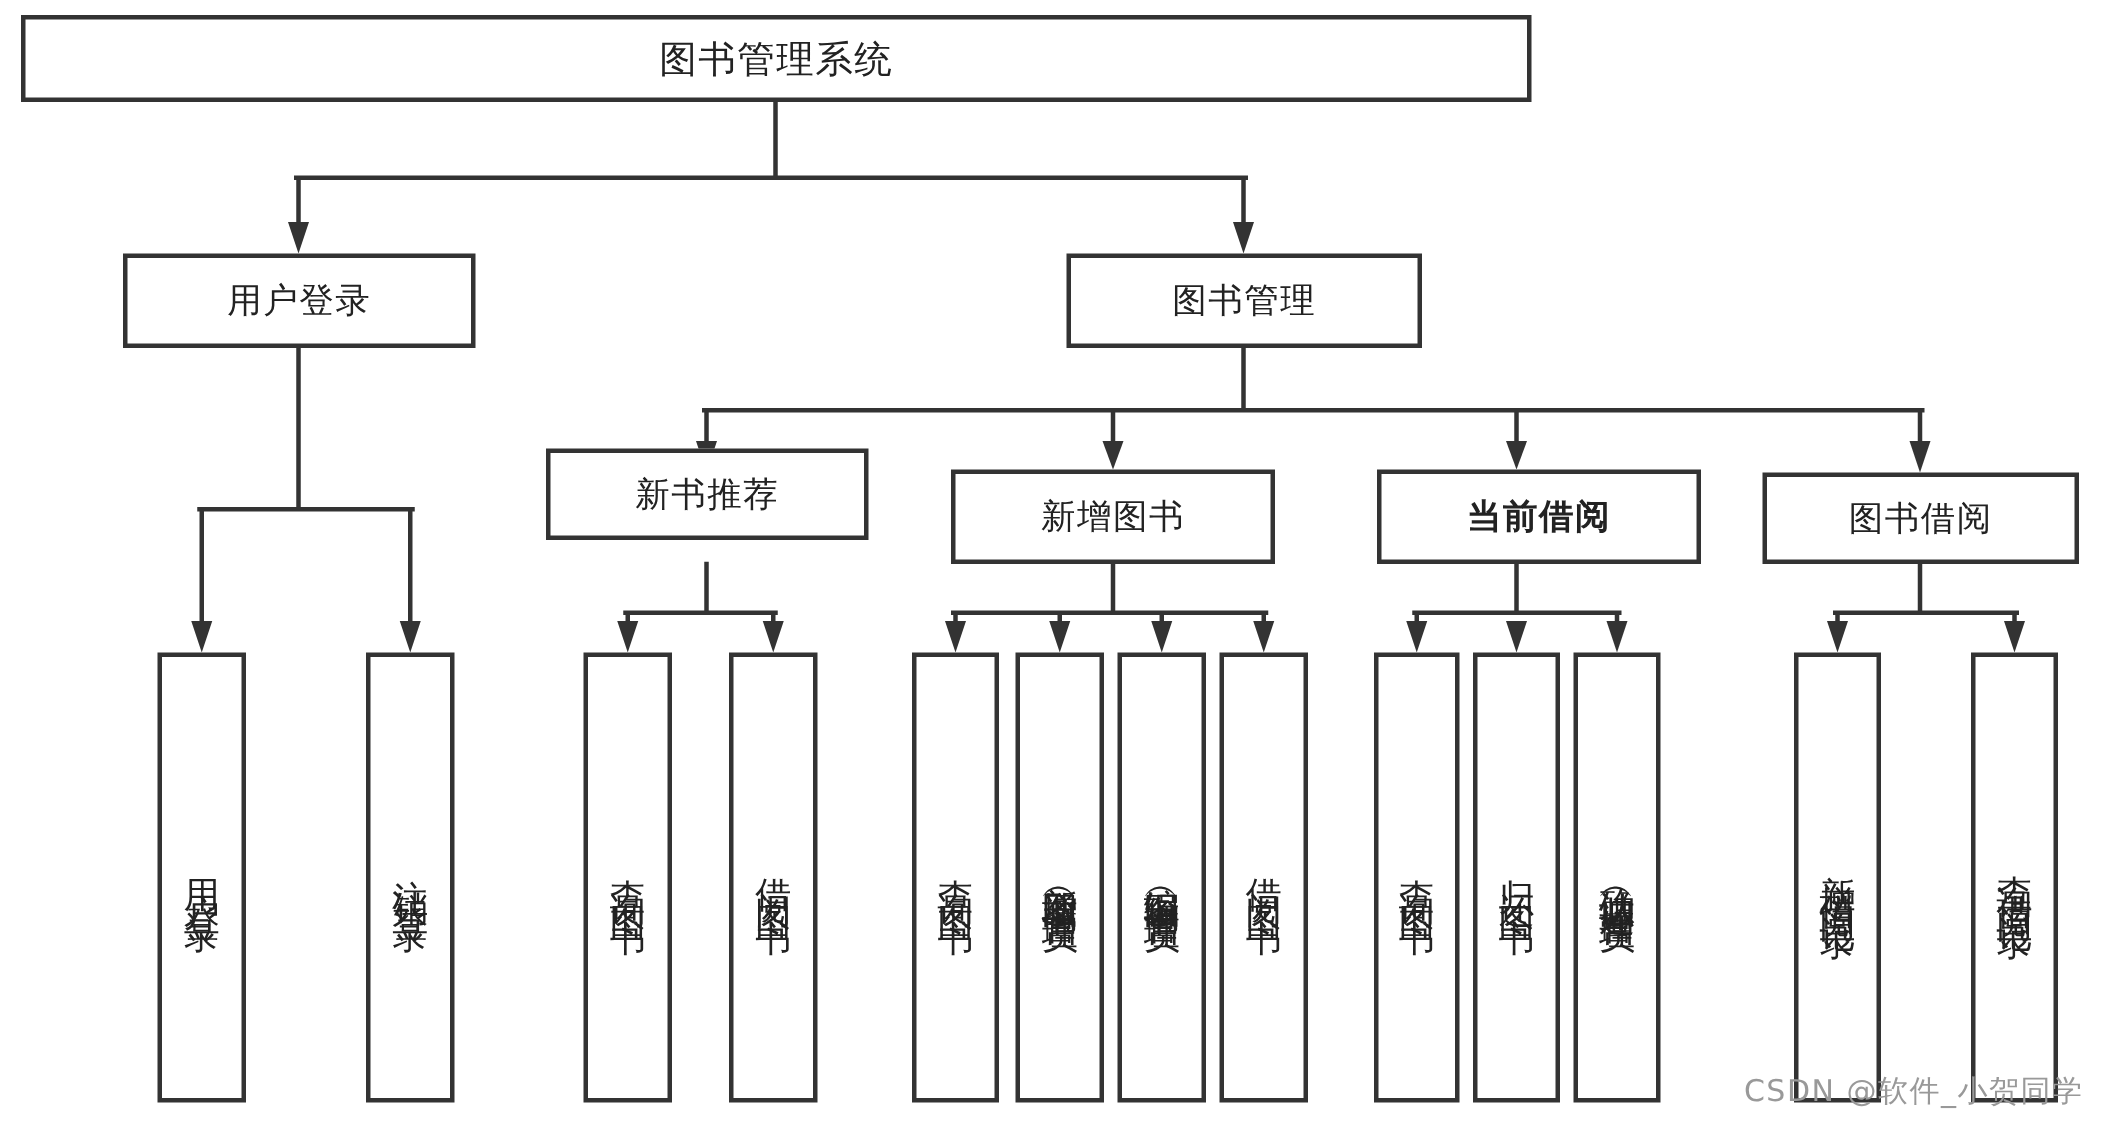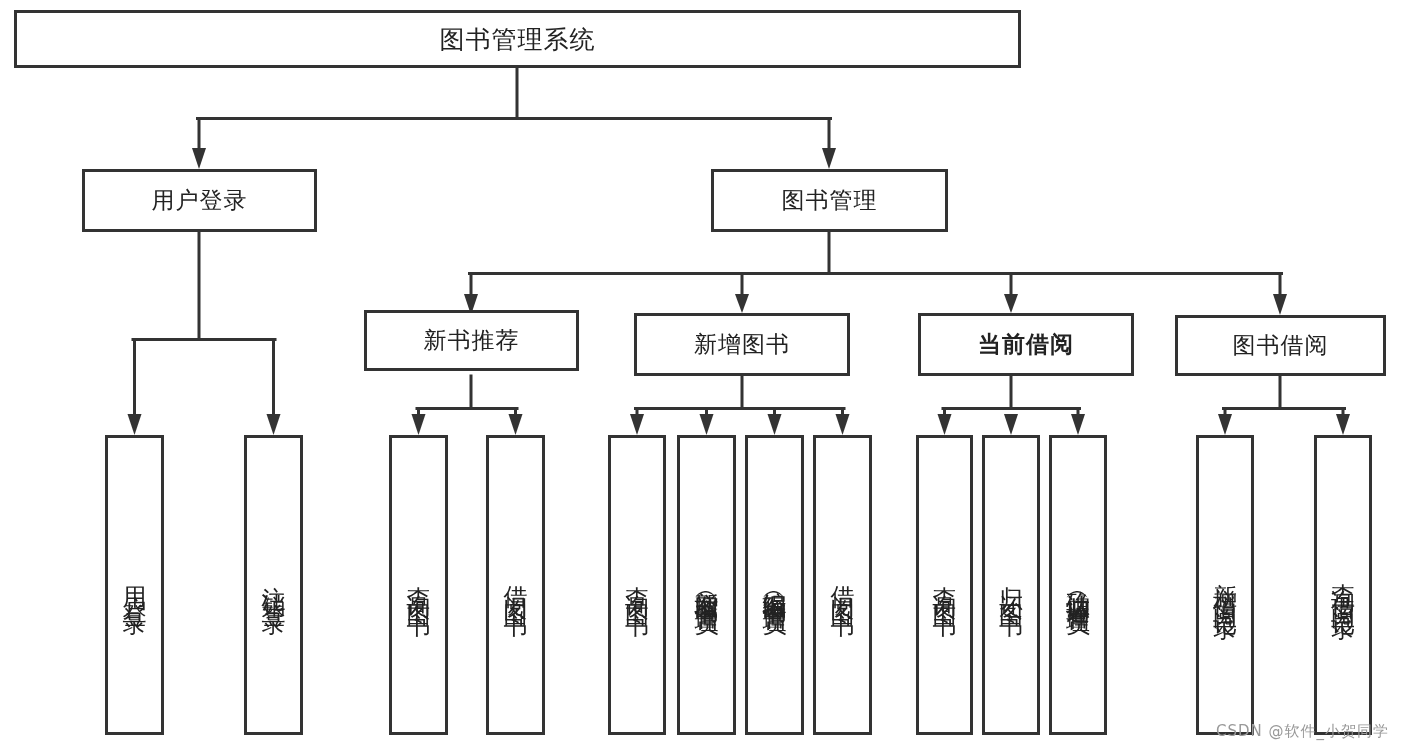--- a/index.html
+++ b/index.html
@@ -20,40 +20,40 @@
     display:flex;align-items:center;justify-content:center;
     writing-mode:vertical-rl;text-orientation:mixed;
     font-size:24px;letter-spacing:9px;line-height:1;
   }
   .leaf.tight{letter-spacing:3px;}
   .leaf.mid{letter-spacing:7px;}
   
   .n-root{left:14px;top:10px;width:1007px;height:58px;}
   .n-userlogin{left:82px;top:169px;width:235px;height:63px;}
   .n-bookmgmt{left:711px;top:169px;width:237px;height:63px;}
-  .n-newrec{left:364px;top:310px;width:215px;height:61px;}
+  .n-newrec{left:364px;top:299px;width:215px;height:61px;}
   .n-borrowmod{left:634px;top:313px;width:216px;height:63px;}
   .n-current{left:918px;top:313px;width:216px;height:63px;font-weight:bold;}
   .n-records{left:1175px;top:315px;width:211px;height:61px;}
   .l1{left:105px;width:59px;}
   .l2{left:244px;width:59px;}
   .l3{left:389px;width:59px;}
   .l4{left:486px;width:59px;}
   .l5{left:608px;width:58px;}
   .l6{left:677px;width:59px;}
   .l7{left:745px;width:59px;}
   .l8{left:813px;width:59px;}
   .l9{left:916px;width:57px;}
   .l10{left:982px;width:58px;}
   .l11{left:1049px;width:58px;}
   .l12{left:1196px;width:58px;}
   .l13{left:1314px;width:58px;}
   #watermark{
     position:absolute;right:8px;bottom:6px;z-index:2;
-    font-size:15px;color:#999999;letter-spacing:1px;white-space:nowrap;
+    font-size:20px;color:#999999;letter-spacing:1px;white-space:nowrap;
   }
 </style>
 </head>
 <body>
 
 <div id="stage">
 
   <svg id="wires" viewBox="0 0 1405 747" xmlns="http://www.w3.org/2000/svg">
     <g stroke="#333333" stroke-width="3" fill="none" stroke-linecap="square">
       <path d="M517,68 L517,118.5 M197.5,118.5 L830.5,118.5 M199,118.5 L199,152 M829,118.5 L829,152"></path>

